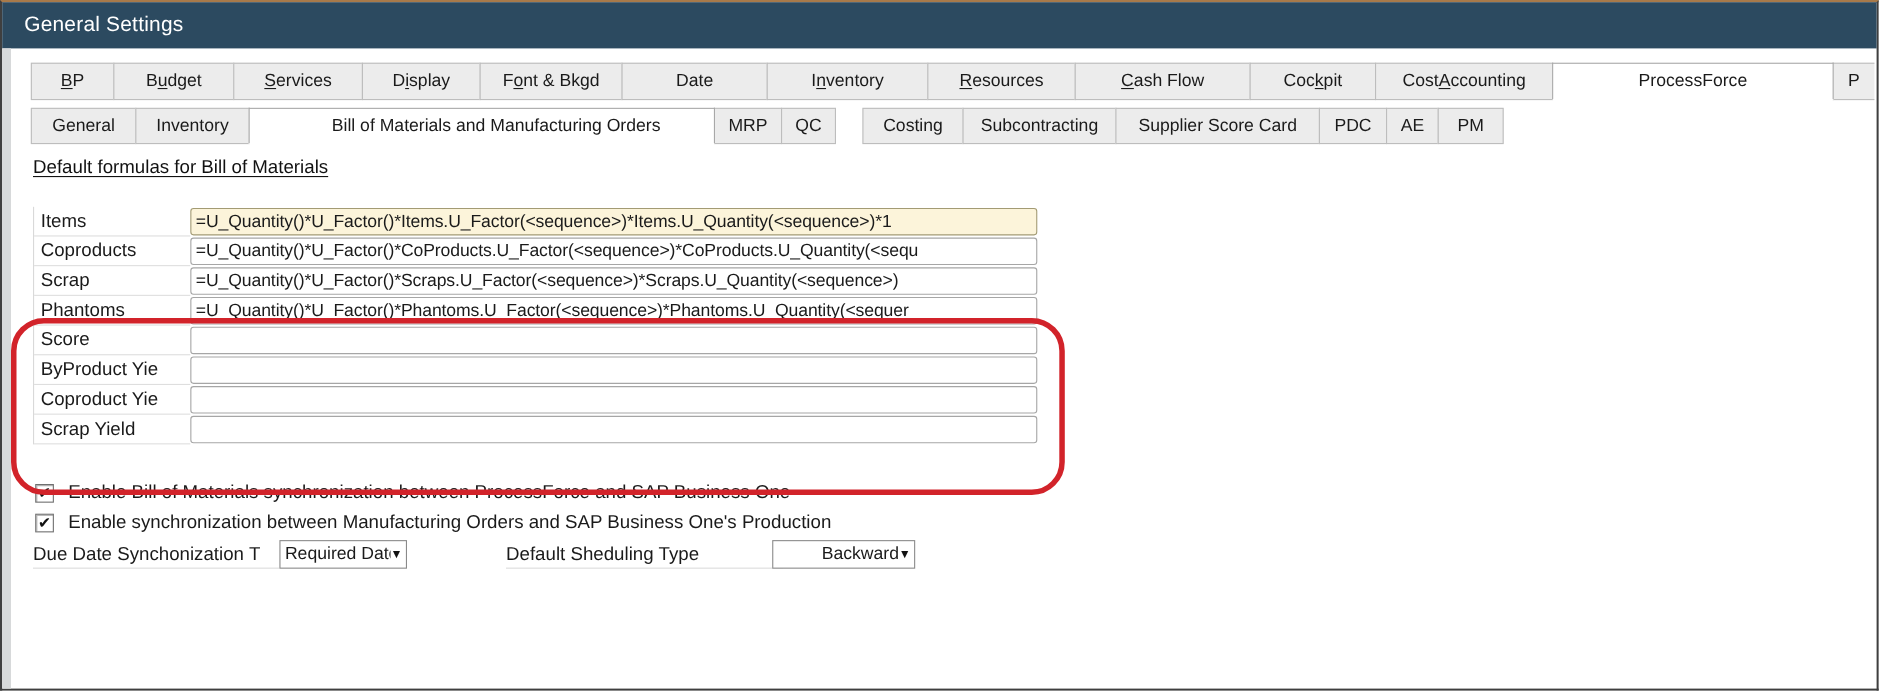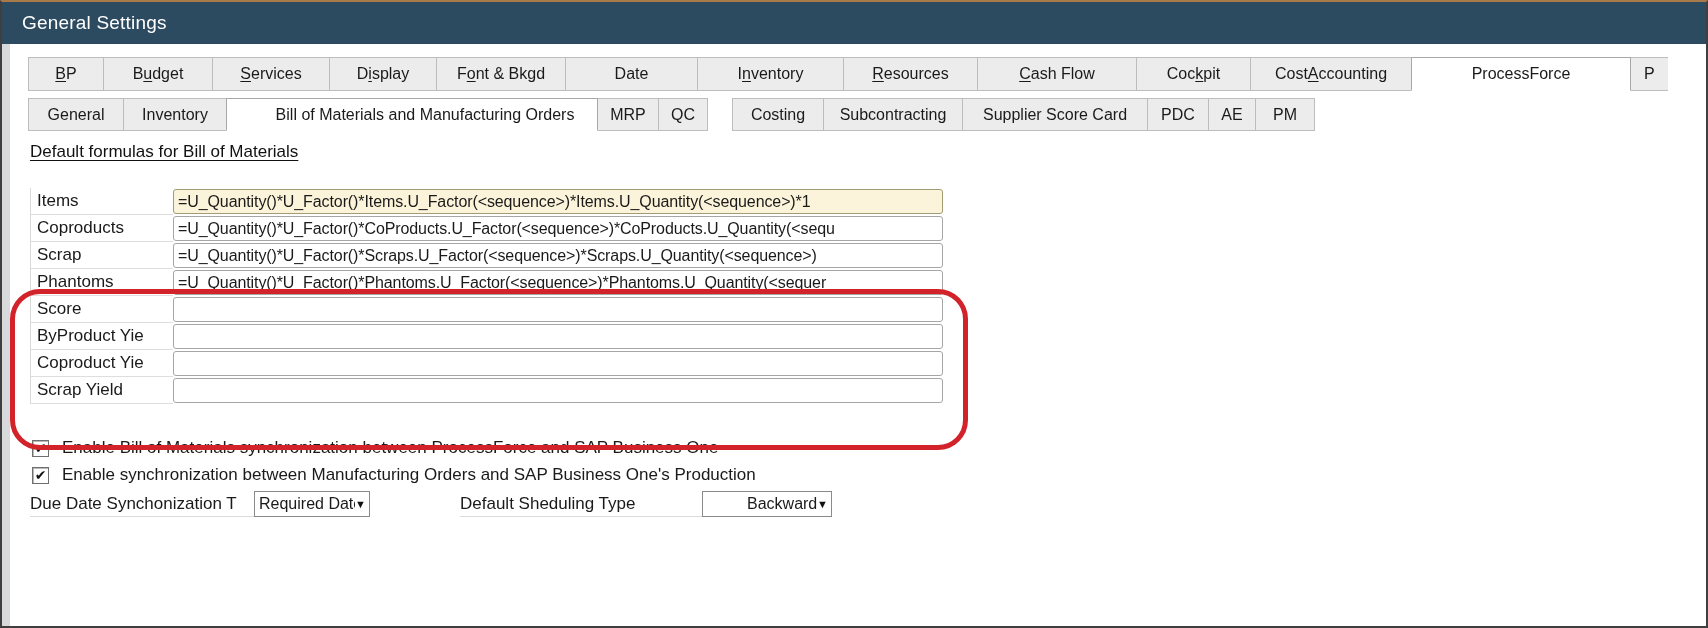--- a/index.html
+++ b/index.html
@@ -22,25 +22,25 @@
   .tab:first-child{margin-left:0;}
   .tab.active{background:#ffffff;border-color:#a8a8a8;border-bottom-color:#ffffff;z-index:2;}
   .tab .accel{text-decoration:underline;text-underline-offset:2px;}
   .tab.partial{justify-content:flex-start;padding-left:13px;border-right:none;overflow:hidden;}
   
   .tabrow1 .tab:nth-child(1){width:76px;}  .tabrow1 .tab:nth-child(2){width:110px;}
   .tabrow1 .tab:nth-child(3){width:118px;} .tabrow1 .tab:nth-child(4){width:108px;}
   .tabrow1 .tab:nth-child(5){width:130px;} .tabrow1 .tab:nth-child(6){width:133px;}
   .tabrow1 .tab:nth-child(7){width:147px;} .tabrow1 .tab:nth-child(8){width:135px;}
   .tabrow1 .tab:nth-child(9){width:160px;} .tabrow1 .tab:nth-child(10){width:115px;}
-  .tabrow1 .tab:nth-child(11){width:162px;} .tabrow1 .tab:nth-child(12){width:220px;}
+  .tabrow1 .tab:nth-child(11){width:162px;} .tabrow1 .tab:nth-child(12){width:256px;}
   .tabrow1 .tab:nth-child(13){width:38px;}
   
   .tabrow2 .tab:nth-child(1){width:96px;}  .tabrow2 .tab:nth-child(2){width:104px;}
-  .tabrow2 .tab:nth-child(3){width:372px;padding-left:36px;} .tabrow2 .tab:nth-child(4){width:62px;}
+  .tabrow2 .tab:nth-child(3){width:424px;padding-left:36px;} .tabrow2 .tab:nth-child(4){width:62px;}
   .tabrow2 .tab:nth-child(5){width:50px;}  .tabrow2 .tab:nth-child(6){width:92px;margin-left:24px;}
   .tabrow2 .tab:nth-child(7){width:140px;} .tabrow2 .tab:nth-child(8){width:186px;}
   .tabrow2 .tab:nth-child(9){width:62px;}  .tabrow2 .tab:nth-child(10){width:48px;}
   .tabrow2 .tab:nth-child(11){width:60px;}
 
   .heading{position:absolute;left:28px;top:140px;font-size:17px;text-decoration:underline;
            text-underline-offset:3px;color:#111;}
 
   
   .form-rows{position:absolute;left:28px;top:186px;width:912px;border-left:1px solid #d9d9d9;}

